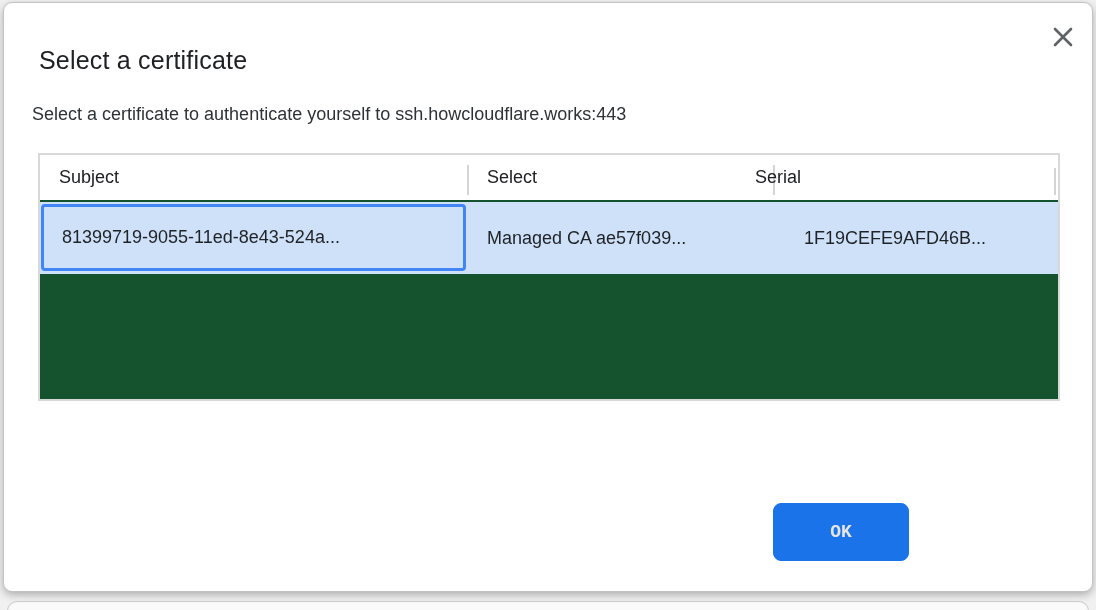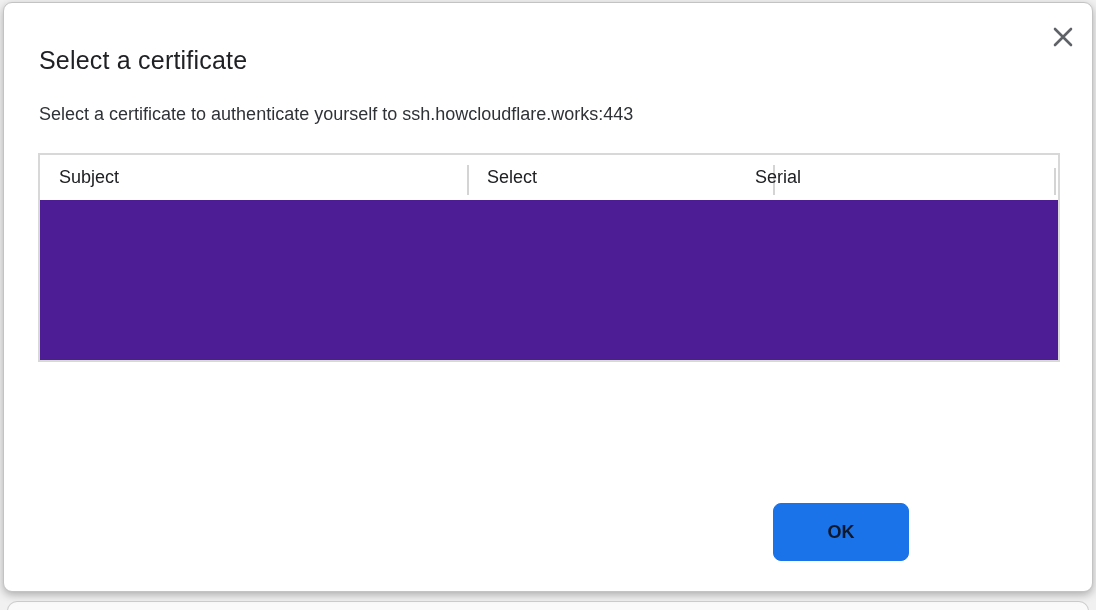--- a/index.html
+++ b/index.html
@@ -32,28 +32,28 @@
     position:absolute; left:1041px; top:16px; width:36px; height:36px;
     background:transparent; border:none; cursor:pointer;
     display:flex; align-items:center; justify-content:center;
   }
 
   .dlg-title{
     position:absolute; left:35px; top:43px;
     font-size:25px; font-weight:400; color:#202124; letter-spacing:0.2px;
   }
   .dlg-subtitle{
-    position:absolute; left:35px; top:101px;
+    position:absolute; left:28px; top:101px;
     font-size:18px; font-weight:400; color:#2f3337;
   }
 
   .cert-table{
-    position:absolute; left:34px; top:150px; width:1022px; height:209px;
+    position:absolute; left:34px; top:150px; width:1022px; height:248px;
     border:2px solid #d8d8d8;
-    background:#4c1d95;
+    background:#14532d;
     overflow:hidden;
   }
   .thead{
     position:relative; height:45px; background:#ffffff;
   }
   .th{
     position:absolute; top:0; height:45px; line-height:45px;
     font-size:18px; color:#202124;
   }
   .th-subject{ left:19px; }
@@ -88,21 +88,21 @@
   .btn{
     position:absolute; top:500px; height:58px;
     font-family:"Liberation Sans", sans-serif;
     font-size:18px; font-weight:700;
     border-radius:8px; cursor:pointer;
   }
   .btn.outline{
     background:#ffffff; border:1px solid #d5d8dc; color:#1a73e8;
   }
   .btn.primary{
-    background:#1a73e8; border:1px solid #1a73e8; color:#0f172a;
+    background:#1a73e8; border:1px solid #1a73e8; color:#e5e5e5;font-family:Liberation Mono, monospace;
   }
   .btn-certinfo{ left:34px;  width:311px; }
   .btn-ok     { left:769px; width:136px; }
   .btn-cancel { left:920px; width:137px; }
 </style>
 </head>
 <body>
 
 <div class="stage">
 
@@ -123,18 +123,25 @@
     <div class="cert-table">
       <div class="thead">
         <span class="th th-subject">Subject</span>
         <span class="col-sep sep1"></span>
         <span class="th th-issuer">Select</span>
         <span class="col-sep sep2"></span>
         <span class="th th-serial">Serial</span>
         <span class="col-sep sep3"></span>
       </div>
 
+      <div class="row selected">
+        <div class="cell-focus">
+          <span>81399719-9055-11ed-8e43-524a...</span>
+        </div>
+        <span class="cell issuer">Managed CA ae57f039...</span>
+        <span class="cell serial">1F19CEFE9AFD46B...</span>
+      </div>
     </div>
 
     <button class="btn primary btn-ok">OK</button>
 
   </div>
 </div>
 
 </body></html>

